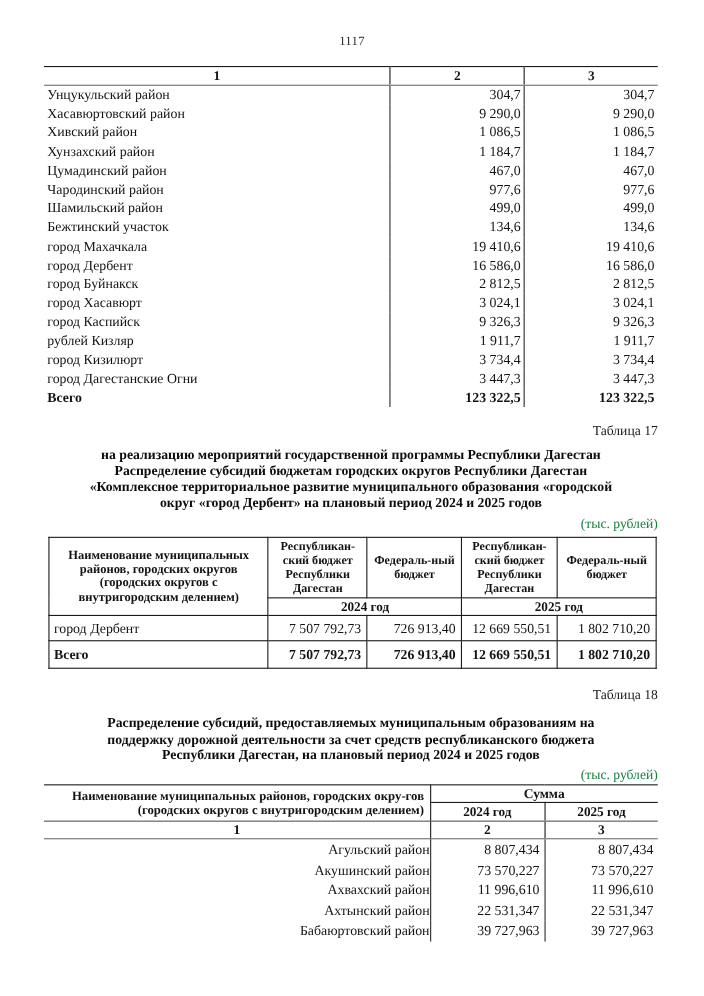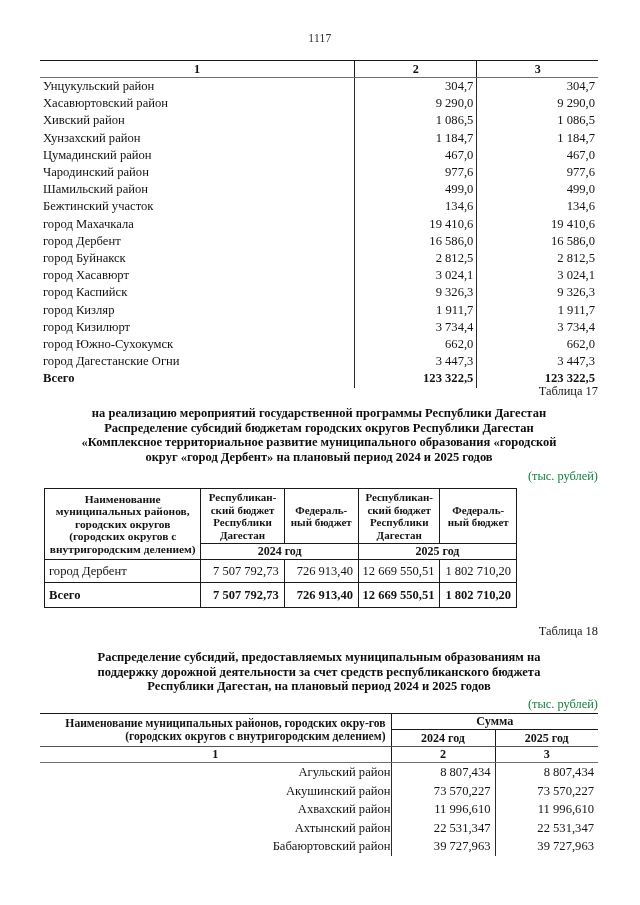--- a/index.html
+++ b/index.html
@@ -112,21 +112,21 @@
     position: absolute;
     right: 42px;
     font-size: 12.4px;
     color: #15803d;
   }
 
   
   #table-17 {
     left: 44px;
     top: 488px;
-    width: 473px;
+    width: 553px;
     border: 1.5px solid #1a1a1a;
     border-left: 1.4px solid #1a1a1a;
   }
   #table-17 th,
   #table-17 td {
     border: 1px solid #1a1a1a;
   }
   #table-17 th.rowhead {
     font-weight: bold;
     font-size: 11.4px;
@@ -312,33 +312,28 @@
           <td class="nm">город Хасавюрт</td>
           <td class="c2">3 024,1</td>
           <td class="c3">3 024,1</td>
         </tr>
         <tr>
           <td class="nm">город Каспийск</td>
           <td class="c2">9 326,3</td>
           <td class="c3">9 326,3</td>
         </tr>
         <tr>
-          <td class="nm">город Кизляр</td>
+          <td class="nm">рублей Кизляр</td>
           <td class="c2">1 911,7</td>
           <td class="c3">1 911,7</td>
         </tr>
         <tr>
           <td class="nm">город Кизилюрт</td>
           <td class="c2">3 734,4</td>
           <td class="c3">3 734,4</td>
-        </tr>
-        <tr>
-          <td class="nm">город Южно-Сухокумск</td>
-          <td class="c2">662,0</td>
-          <td class="c3">662,0</td>
         </tr>
         <tr>
           <td class="nm">город Дагестанские Огни</td>
           <td class="c2">3 447,3</td>
           <td class="c3">3 447,3</td>
         </tr>
         <tr class="total">
           <td class="nm">Всего</td>
           <td class="c2">123 322,5</td>
           <td class="c3">123 322,5</td>

